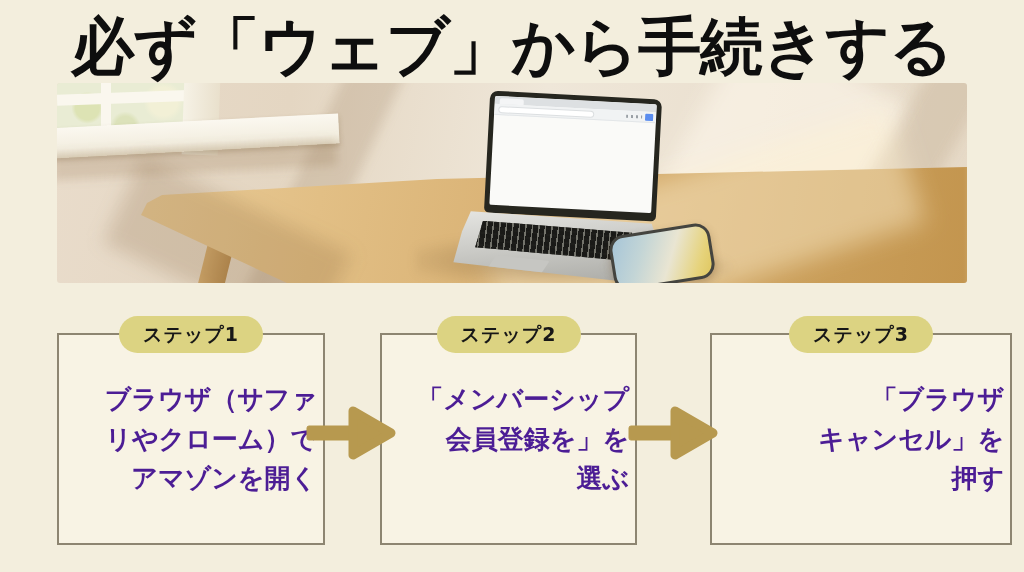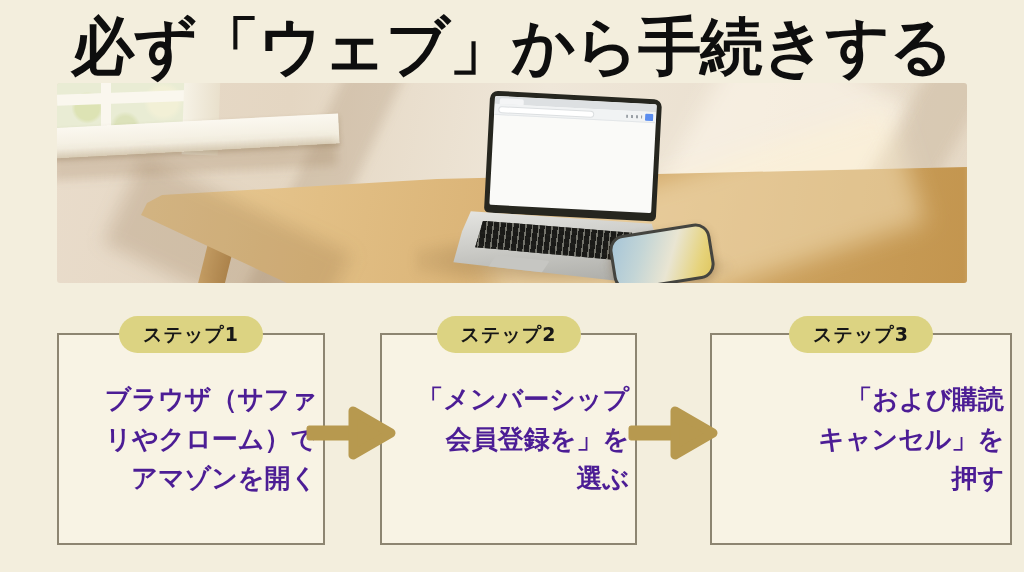--- a/index.html
+++ b/index.html
@@ -170,16 +170,16 @@
 
 <svg class="arrow arrow-2" viewBox="0 0 94 66">
   <rect x="2" y="26" width="52" height="14" rx="2"></rect>
   <path d="M48 11 L86 33 L48 55 Z" stroke-width="9" stroke-linejoin="round"></path>
 </svg>
 
 <section class="step-box box-3">
   <div class="badge">
     <span>ステップ3</span>
   </div>
-  <p class="box-text">「および購読
+  <p class="box-text">「ブラウザ
 キャンセル」を
 押す</p>
 </section>
 
 </body></html>

